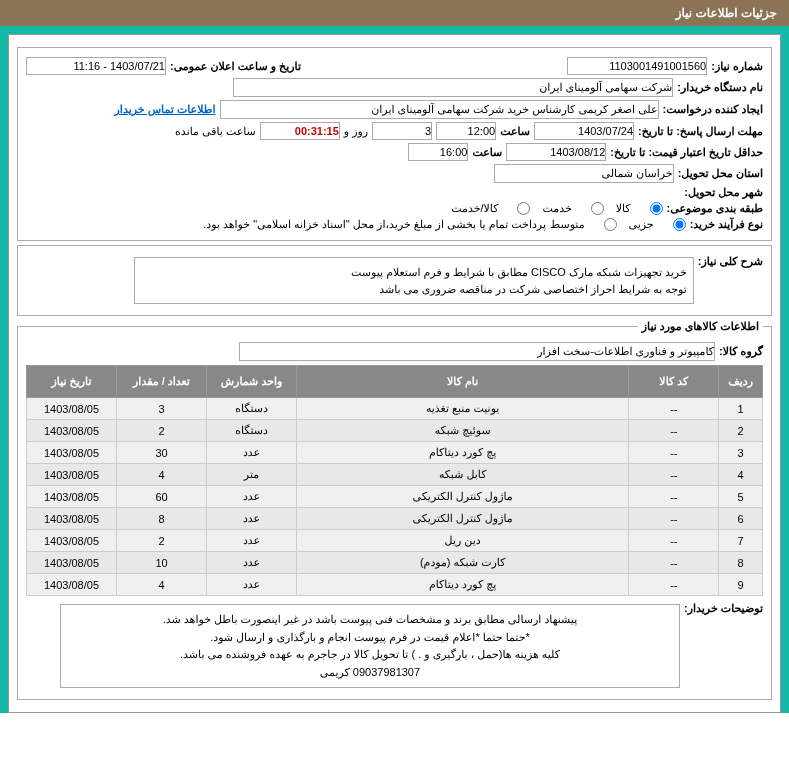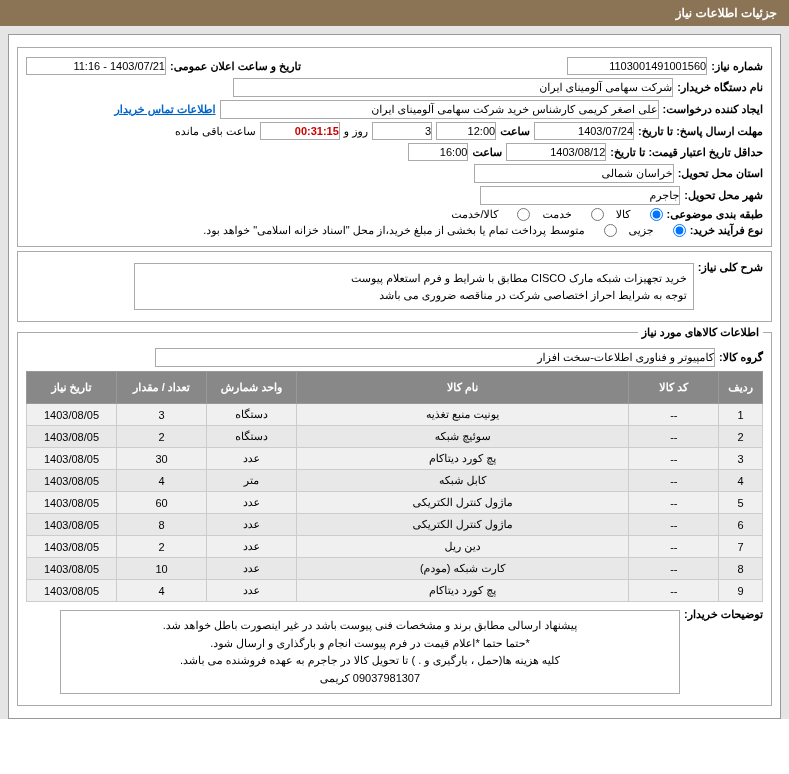--- a/index.html
+++ b/index.html
@@ -1,27 +1,27 @@
 <!DOCTYPE html>
 <html dir="rtl" lang="fa"><head>
 <meta charset="utf-8">
 <style>
 * { box-sizing: border-box; margin: 0; padding: 0; }
 body { font-family: Tahoma, Arial, sans-serif; font-size: 11px; background: #fff; direction: rtl; }
-.container { width: 789px; margin: 0; background: #e5e5e5; }
+.container { width: 789px; margin: 0; background: #14b8a6; }
 .title-bar { background: #8b7355; color: #fff; padding: 6px 12px; font-weight: bold; font-size: 12px; }
 .inner { border: 1px solid #999; margin: 8px; background: #fff; padding: 8px; }
 fieldset { border: 1px solid #aaa; margin: 4px 0; padding: 6px 8px; }
 legend { font-weight: bold; font-size: 11px; padding: 0 4px; margin-top: 12px; }
 .row { display: flex; align-items: center; margin: 3px 0; gap: 4px; flex-wrap: wrap; }
 .lbl { font-weight: bold; white-space: nowrap; }
 .val { border: 1px solid #aaa; padding: 2px 0; background: #fff; display: inline-block; min-height: 18px; }
 .val-w1 { width: 140px; }
 .val-w3 { width: 100px; }
-.val-w4 { width: 200px; }
+.val-w4 { width: 180px; }
 .val-sm { width: 60px; }
 .val-md { width: 80px; }
 .link { color: #0066cc; text-decoration: underline; cursor: pointer; font-weight: bold; }
 .red { color: #cc0000; font-weight: bold; }
 .radio-group { display: flex; gap: 12px; align-items: center; }
 .radio-item { display: flex; align-items: center; gap: 19px; }
 .radio-item input { margin: 0; }
 .desc-box { border: 1px solid #aaa; padding: 6px; background: #fff; margin: 2px 0; width: 560px; line-height: 1.5; }
 .desc-box-wide { border: 1px solid #aaa; padding: 6px; background: #fff; margin: 2px 0; width: 620px; line-height: 1.6; text-align: center; }
 table { width: 100%; border-collapse: collapse; margin-top: 4px; }
@@ -75,21 +75,20 @@
         <span class="val val-w3">1403/08/12</span>
         <span class="lbl">ساعت</span>
         <span class="val val-sm">16:00</span>
       </div>
       <div class="row">
         <span class="lbl">استان محل تحویل:</span>
         <span class="val val-w4">خراسان شمالی</span>
       </div>
       <div class="row">
         <span class="lbl">شهر محل تحویل:</span>
-        <span class="val val-w4">جاجرم</span>
       </div>
       <div class="row">
         <span class="lbl">طبقه بندی موضوعی:</span>
         <div class="radio-group">
           <label class="radio-item">
               <input type="radio" name="cat" checked="" style="">
               <span>کالا</span>
             </label>
           <label class="radio-item">
               <input type="radio" name="cat" style="">
@@ -121,21 +120,21 @@
       <div class="row" style="align-items:flex-start">
         <span class="lbl">شرح کلی نیاز:</span>
         <div class="desc-box">خرید تجهیزات شبکه مارک CISCO مطابق با شرایط و فرم استعلام پیوست<br>توجه به شرایط احراز اختصاصی شرکت در مناقصه ضروری می باشد</div>
       </div>
     </fieldset>
 
     <fieldset>
       <legend>اطلاعات کالاهای مورد نیاز</legend>
       <div class="row">
         <span class="lbl">گروه کالا:</span>
-        <span class="val" style="width:560px">کامپیوتر و فناوری اطلاعات-سخت افزار</span>
+        <span class="val" style="width:476px">کامپیوتر و فناوری اطلاعات-سخت افزار</span>
       </div>
       <table>
         <thead>
           <tr>
             <th style="width:40px">ردیف</th>
             <th style="width:90px">کد کالا</th>
             <th>نام کالا</th>
             <th style="width:90px">واحد شمارش</th>
             <th style="width:90px">تعداد / مقدار</th>
             <th style="width:90px">تاریخ نیاز</th>

